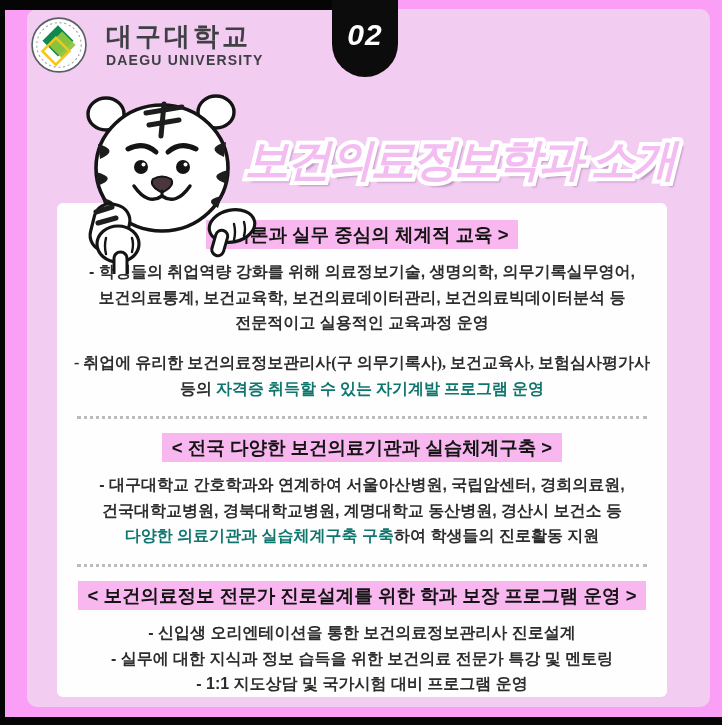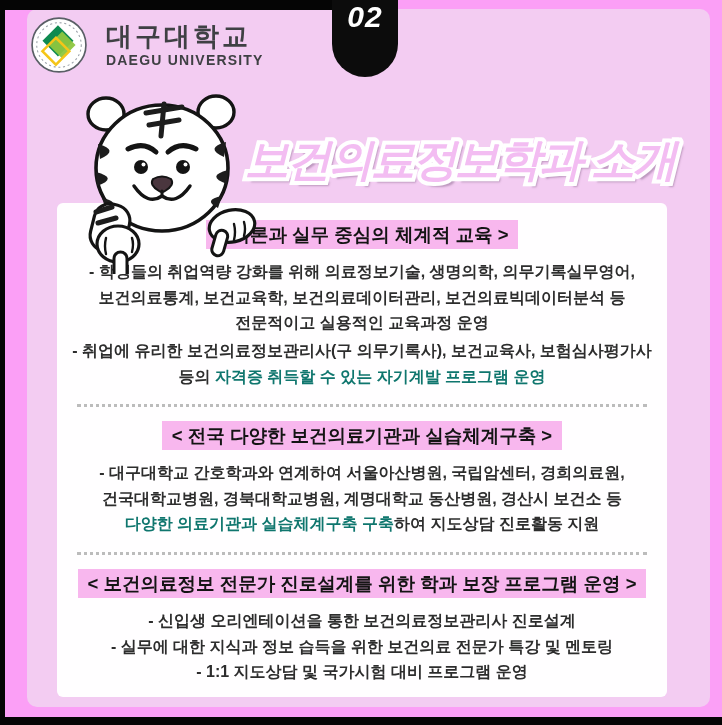--- a/index.html
+++ b/index.html
@@ -11,38 +11,38 @@
   
   .top-black-strip{position:absolute;left:0;top:0;width:348px;height:10px;background:#050505;}
   
   .logo{position:absolute;left:30px;top:16px;display:flex;align-items:center;gap:18px;}
   .logo svg{display:block;}
   .logo-text{display:flex;flex-direction:column;line-height:1.05;}
   .logo-kr{font-size:26px;font-weight:800;color:#3f4044;letter-spacing:3px;}
   .logo-en{font-size:14px;font-weight:700;color:#3f4044;letter-spacing:1.2px;margin-top:3px;}
   
   .badge{position:absolute;left:332px;top:0;width:66px;height:77px;background:#0c0c0c;
-         border-radius:0 0 33px 33px;display:flex;justify-content:center;}
+         border-radius:0 0 33px 33px;display:flex;align-items:center;justify-content:center;}
   .badge span{color:#fff;font-size:30px;font-weight:800;font-style:italic;letter-spacing:1px;padding-bottom:8px;}
   
   .title-wrap{position:absolute;left:220px;top:131px;width:480px;height:64px;text-align:center;}
   .title-layer{position:absolute;left:0;top:0;width:100%;font-size:44px;font-weight:700;font-style:italic;letter-spacing:-2px;white-space:nowrap;}
   .title-stroke{color:#fff;-webkit-text-stroke:8px #fff;text-shadow:4px 5px 2px rgba(146,112,150,.55);}
   .title-fill{color:#f3bdf2;}
   
   .tiger{position:absolute;left:62px;top:92px;width:202px;height:182px;z-index:5;}
   
   .card{position:absolute;left:57px;top:203px;width:610px;height:494px;background:#fffeff;border-radius:6px;
         box-sizing:border-box;padding:17px 8px 10px;text-align:center;z-index:2;}
   .sec-heading{display:inline-block;background:#f8b7ee;color:#141414;font-size:18.5px;font-weight:800;
                line-height:1.25;padding:3px 10px;margin:0;}
   .para{font-size:16px;font-weight:600;color:#2d2d2d;line-height:1.6;margin:10px 0 0;white-space:pre-line;}
   .accent{color:#0f766e;font-weight:800;}
   .divider{border:none;border-top:3px dotted #bcbcbc;margin:15px 12px 14px;height:0;}
-  .mt14{margin-top:2px;}
+  .mt14{margin-top:14px;font-family:Liberation Serif, serif;}
 </style>
 </head>
 <body>
 
 <div class="page">
   <div class="frame"></div>
   <div class="inner-bg"></div>
   <div class="top-black-strip"></div>
 
   <div class="logo">
@@ -74,21 +74,21 @@
 보건의료통계, 보건교육학, 보건의료데이터관리, 보건의료빅데이터분석 등
 전문적이고 실용적인 교육과정 운영</p>
     <p class="para mt14"><span>- 취업에 유리한 보건의료정보관리사(구 의무기록사), 보건교육사, 보험심사평가사
 등의 </span><span class="accent">자격증 취득할 수 있는 자기계발 프로그램 운영</span></p>
 
     <hr class="divider">
 
     <h2 class="sec-heading">&lt; 전국 다양한 보건의료기관과 실습체계구축 &gt;</h2>
     <p class="para"><span>- 대구대학교 간호학과와 연계하여 서울아산병원, 국립암센터, 경희의료원,
 건국대학교병원, 경북대학교병원, 계명대학교 동산병원, 경산시 보건소 등
-</span><span class="accent">다양한 의료기관과 실습체계구축 구축</span><span>하여 지도상담 진로활동 지원</span></p>
+</span><span class="accent">다양한 의료기관과 실습체계구축 구축</span><span>하여 학생들의 진로활동 지원</span></p>
 
     <hr class="divider">
 
     <h2 class="sec-heading">&lt; 보건의료정보 전문가 진로설계를 위한 학과 보장 프로그램 운영 &gt;</h2>
     <p class="para">- 신입생 오리엔테이션을 통한 보건의료정보관리사 진로설계
 - 실무에 대한 지식과 정보 습득을 위한 보건의료 전문가 특강 및 멘토링
 - 1:1 지도상담 및 국가시험 대비 프로그램 운영</p>
   </div>
 
   <svg class="tiger" viewBox="0 0 202 182">

